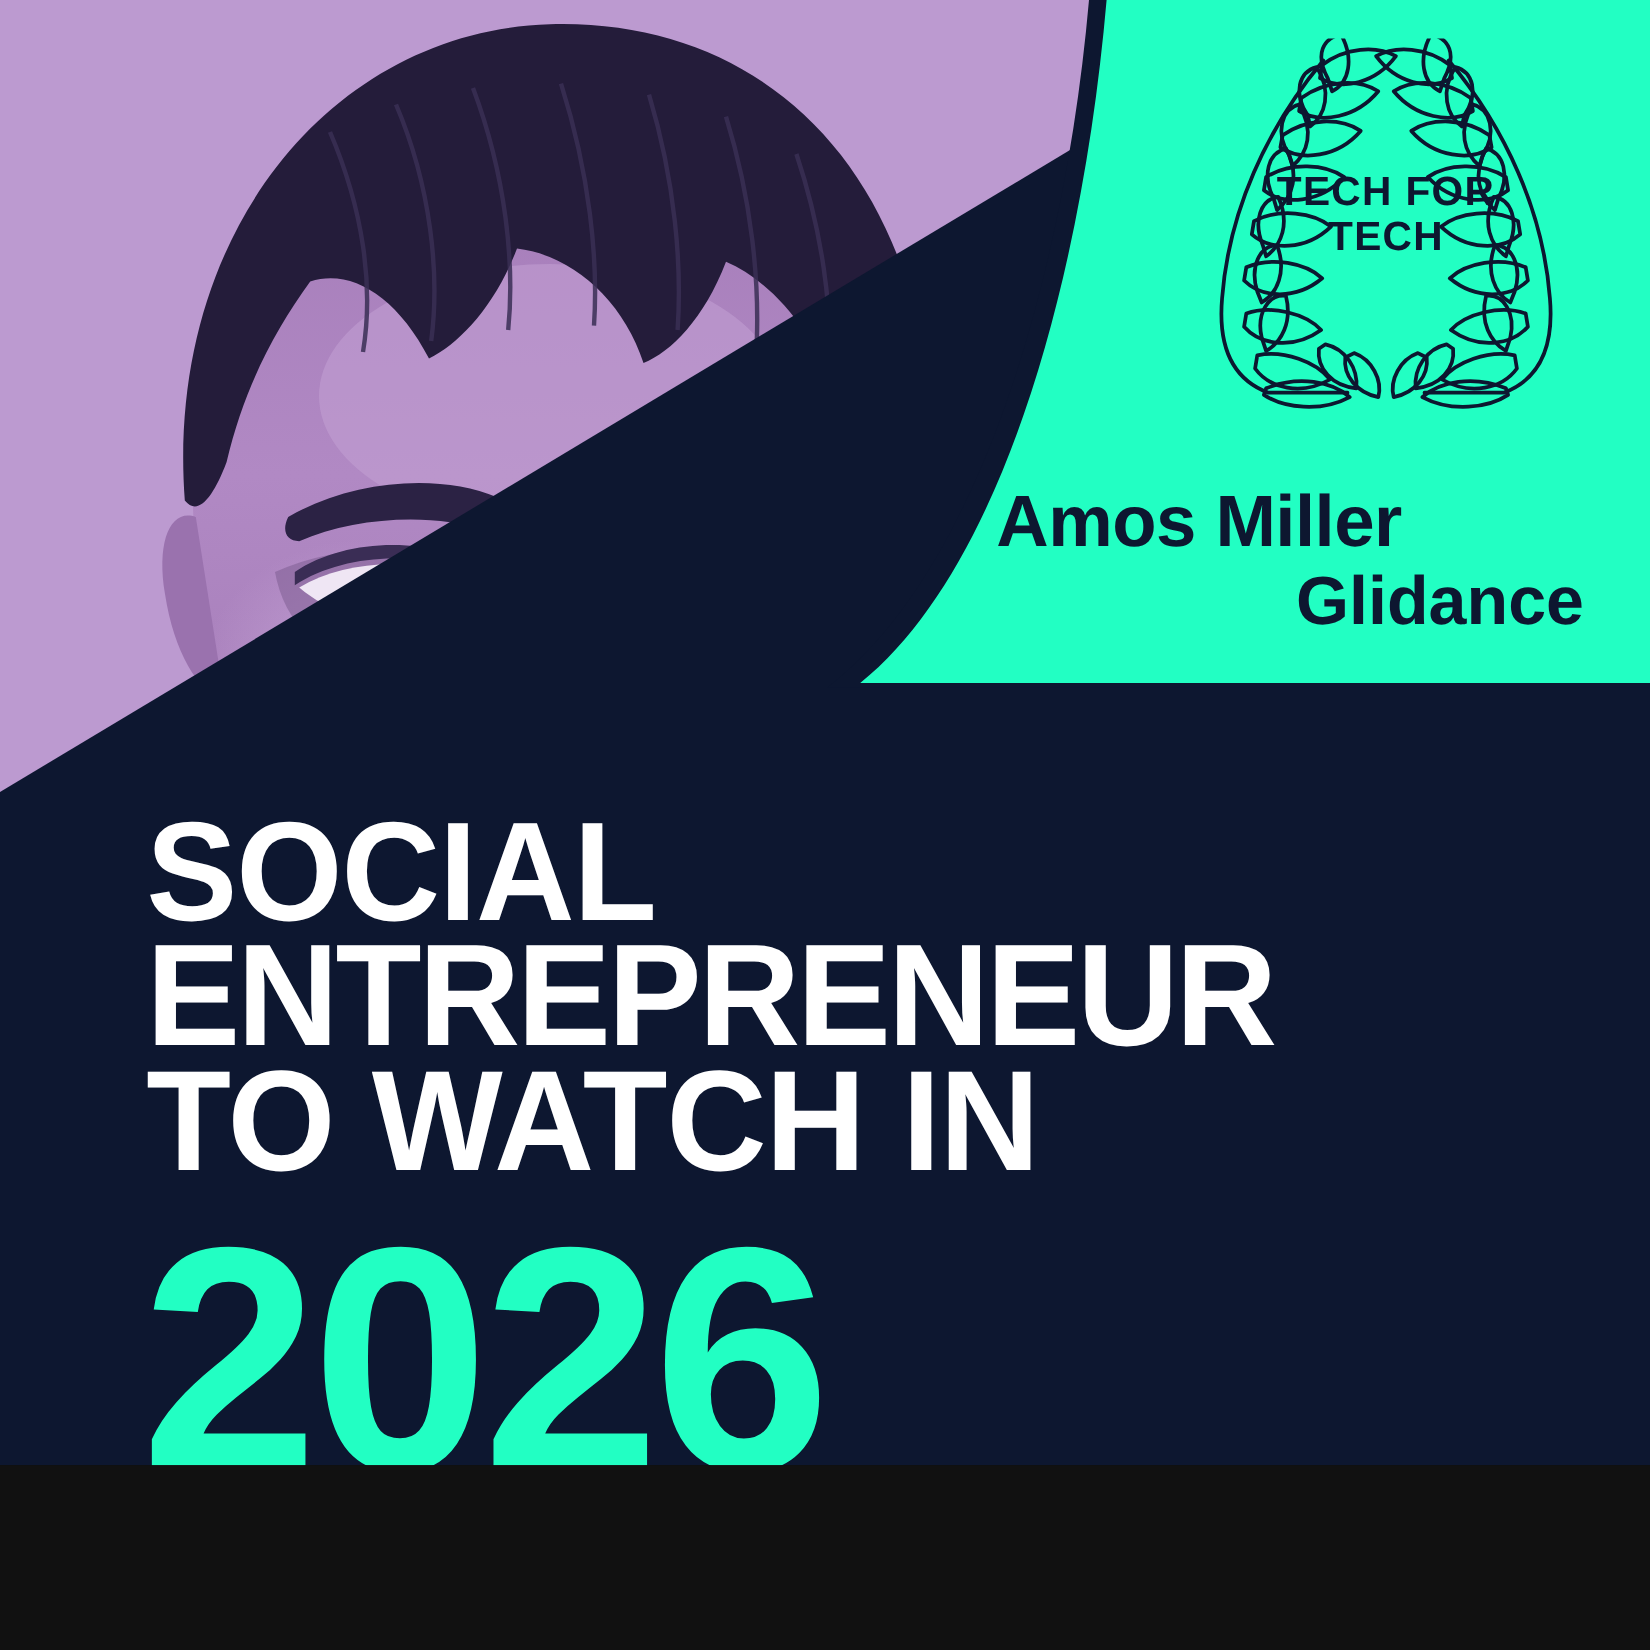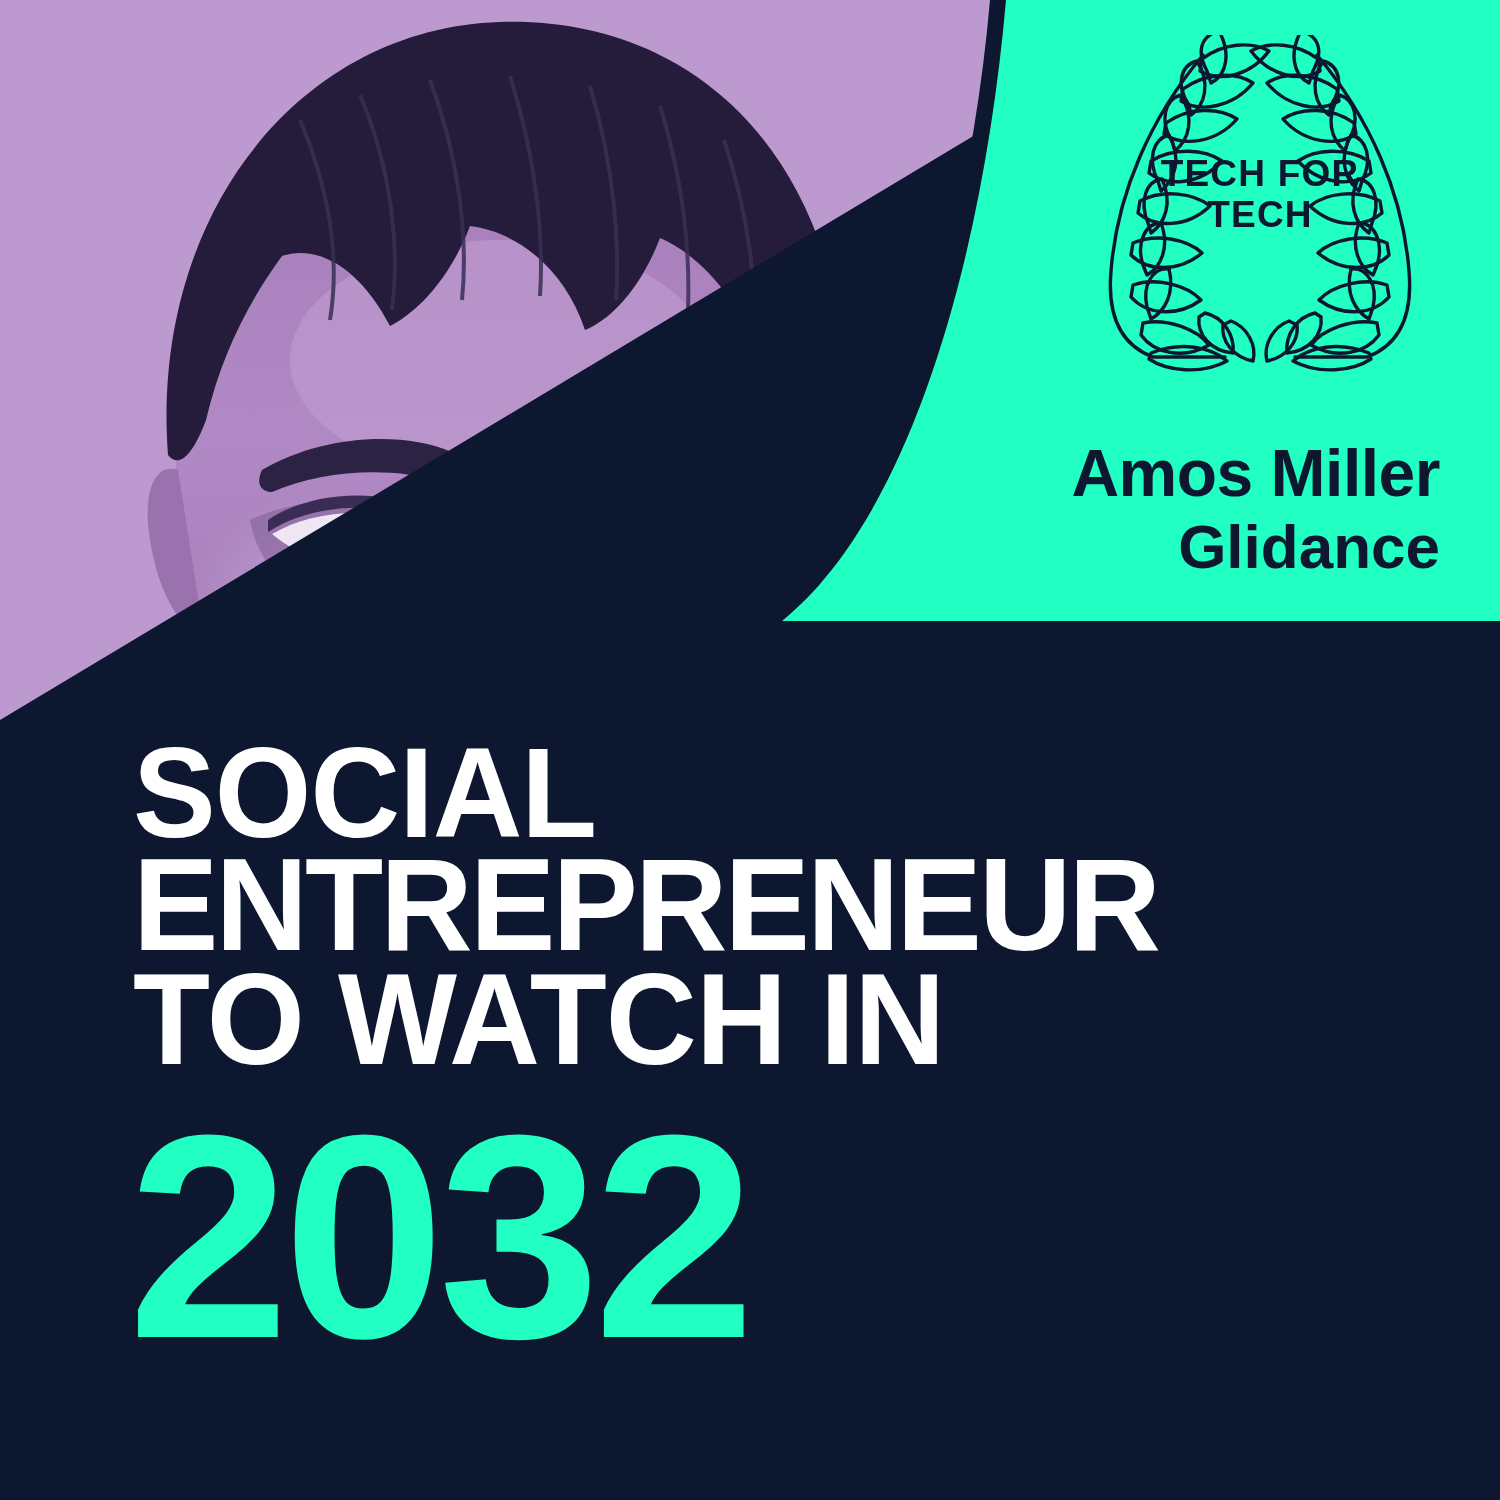--- a/index.html
+++ b/index.html
@@ -1,18 +1,18 @@
 <!DOCTYPE html>
 <html><head>
 <meta charset="utf-8">
 <style>
   html,body{margin:0;padding:0;background:#111;}
   .card{
     position:relative;
-    width:1500px;height:1500px;
+    width:1500px;height:1332px;
     overflow:hidden;
     background:#0D1730;
     font-family:"Liberation Sans",sans-serif;
     -webkit-font-smoothing:antialiased;
   }
 
   
   .photo-block{
     position:absolute;left:0;top:0;width:1000px;height:1000px;
     overflow:hidden;
@@ -64,20 +64,21 @@
     position:absolute;right:60px;top:440px;width:700px;
     text-align:right;
   }
   .person-name{
     color:#0D1730;
     font-weight:bold;
     font-size:66px;
     letter-spacing:-0.5px;
     line-height:1.0;
     margin:0;
+    text-align:center;
   }
   .person-org{
     color:#0D1730;
     font-weight:bold;
     font-size:62px;
     letter-spacing:0px;
     line-height:1.12;
     margin:6px 0 0 0;
   }
 
@@ -308,16 +309,16 @@
     <div class="person-name">Amos Miller</div>
     <div class="person-org">Glidance</div>
   </div>
 
   <div class="headline">
     <span class="l1">SOCIAL</span>
     <span class="l2">ENTREPRENEUR</span>
     <span class="l3">TO WATCH IN</span>
   </div>
 
-  <div class="year">2032</div>
+  <div class="year">2026</div>
 
 
 </div>
 
 </body></html>

